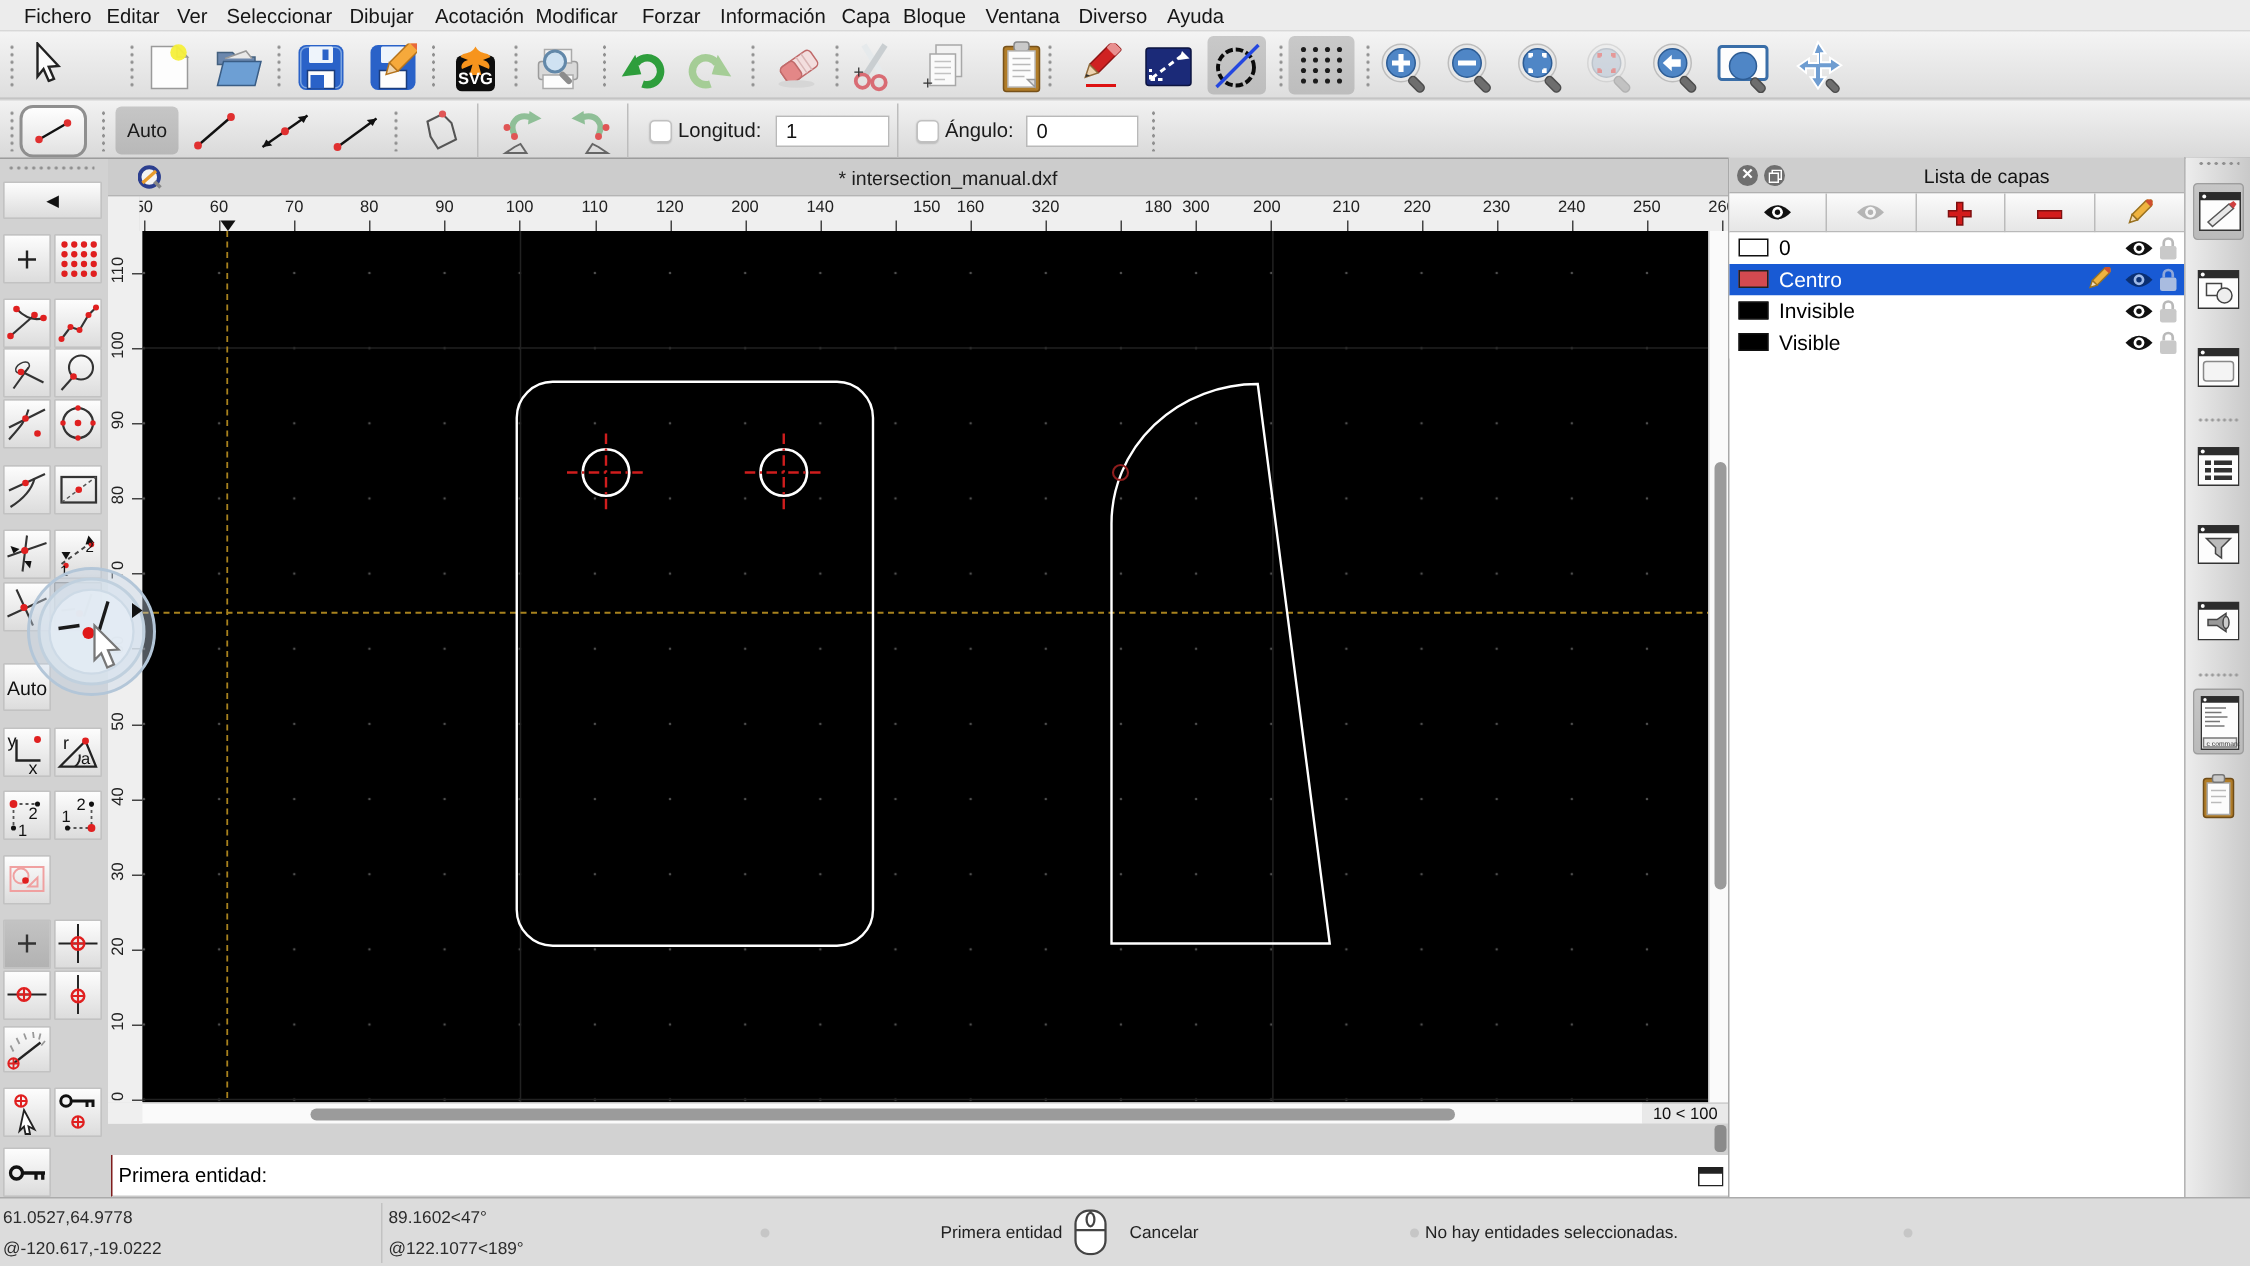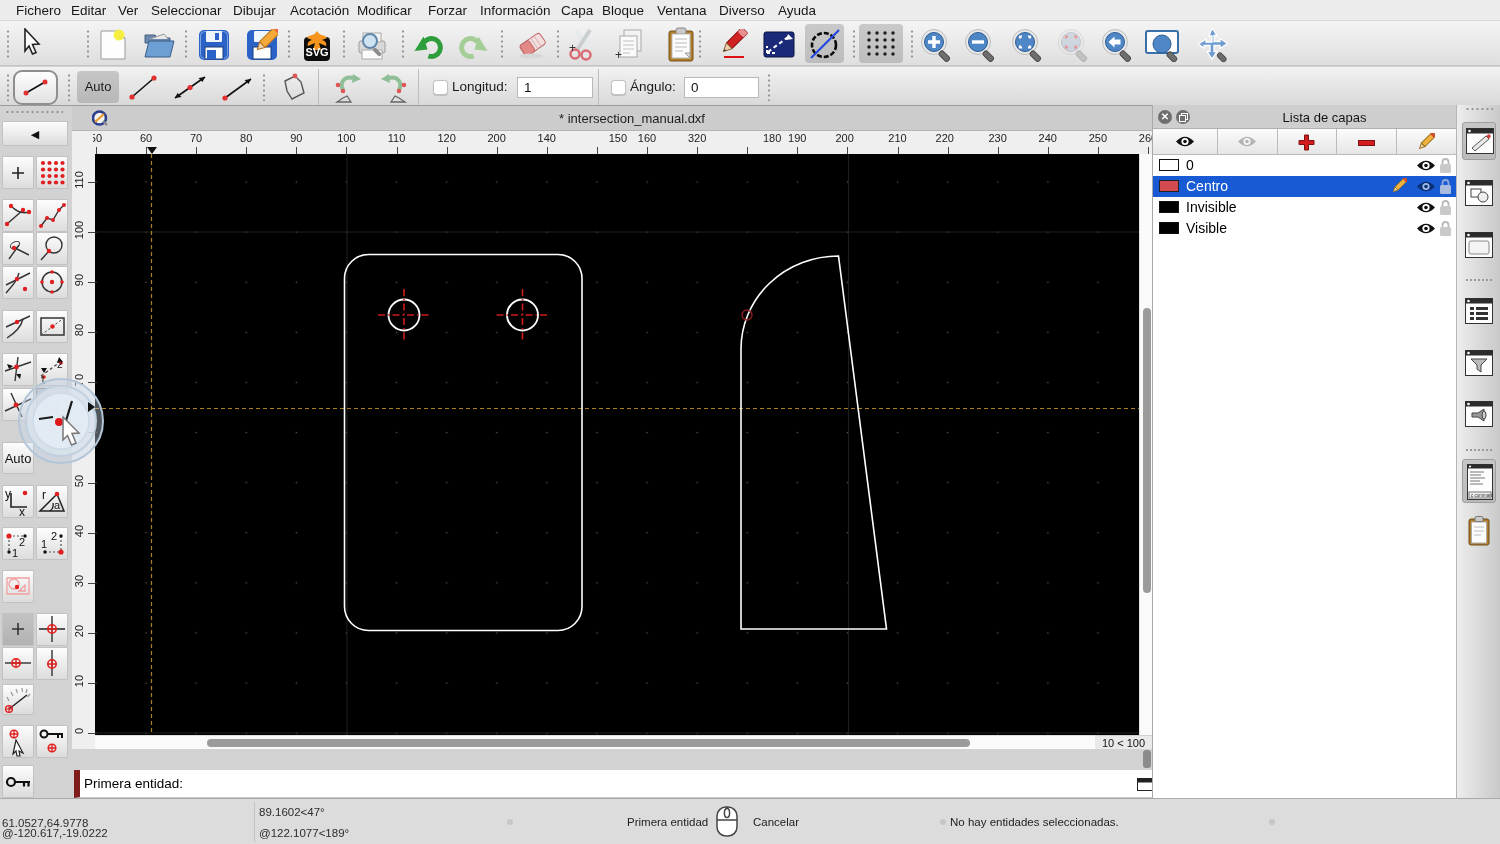--- a/index.html
+++ b/index.html
@@ -24,21 +24,21 @@
 #vruler{left:72px;top:154px;width:23px;height:581px;background:#efefef;overflow:hidden;}
 .rnum{position:absolute;font-size:11px;color:#222;}
 .tickv{position:absolute;width:1px;height:7px;background:#444;bottom:0;}
 .tickh{position:absolute;height:1px;width:7px;background:#444;right:0;}
 .vnum{transform:rotate(-90deg);transform-origin:center;}
 #canvas{left:95px;top:154px;width:1044px;height:581px;background:#000;}
 #vscroll{left:1139px;top:154px;width:13px;height:581px;background:#fafafa;border-left:1px solid #e0e0e0;}
 #hscrollrow{left:72px;top:735px;width:1023px;height:14px;background:#fafafa;border-top:1px solid #e0e0e0;}
 #zoomlbl{left:1095px;top:735px;width:57px;height:14px;background:#e9e9e9;font-size:11px;color:#111;text-align:center;line-height:14px;border-top:1px solid #d0d0d0;}
 #cmdrow{left:74px;top:749px;width:1078px;height:21px;background:#fff;border:1px solid #c9c9c9;border-right:none;}
-#entrow{left:74px;top:770px;width:1078px;height:28px;background:#fff;border-left:6px solid #7f1d1d;border-bottom:1px solid #c9c9c9;}
+#entrow{left:74px;top:770px;width:1078px;height:28px;background:#fff;border-left:1px solid #7f1d1d;border-bottom:1px solid #c9c9c9;}
 #corner-bl{left:72px;top:735px;width:23px;height:14px;background:#efefef;}
 
 #lpanel{left:1152px;top:105px;width:304px;height:693px;background:#fff;border-left:1px solid #a9a9a9;}
 #lptitle{position:absolute;left:0;top:0;width:100%;height:24px;background:#cecece;border-bottom:1px solid #b0b0b0;}
 #lphead{position:absolute;left:0;top:24px;width:100%;height:26px;background:linear-gradient(#fbfbfb,#e6e6e6);border-bottom:1px solid #b9b9b9;}
 .lrow{position:absolute;left:0;width:100%;height:21px;background:#fff;font-size:14px;color:#000;}
 .sw{position:absolute;left:6px;top:4px;width:20px;height:12px;border:1.5px solid #111;}
 
 #dock{left:1456px;top:105px;width:44px;height:693px;background:linear-gradient(90deg,#ededed,#c9c9c9);border-left:1px solid #b5b5b5;}
 .dbtn{position:absolute;left:5px;width:34px;height:38px;}
@@ -524,21 +524,21 @@
       <span class="rnum" style="left:441.8px;top:1px;width:24px;text-align:center;display:inline-block">140</span>
       <div class="tickv" style="left:453.8px"></div>
       <span class="rnum" style="left:510px;top:1px;width:24px;text-align:right;display:inline-block">150</span>
       <div class="tickv" style="left:503.9px"></div>
       <span class="rnum" style="left:542.0px;top:1px;width:24px;text-align:center;display:inline-block">160</span>
       <div class="tickv" style="left:554.0px"></div>
       <span class="rnum" style="left:592.1px;top:1px;width:24px;text-align:center;display:inline-block">320</span>
       <div class="tickv" style="left:604.1px"></div>
       <span class="rnum" style="left:670px;top:1px;width:24px;display:inline-block">180</span>
       <div class="tickv" style="left:654.2px"></div>
-      <span class="rnum" style="left:692.3px;top:1px;width:24px;text-align:center;display:inline-block">190</span>
+      <span class="rnum" style="left:692.3px;top:1px;width:24px;text-align:center;display:inline-block">300</span>
       <div class="tickv" style="left:704.3px"></div>
       <span class="rnum" style="left:742.4px;top:1px;width:24px;text-align:left;display:inline-block">200</span>
       <div class="tickv" style="left:754.4px"></div>
       <span class="rnum" style="left:792.5px;top:1px;width:24px;text-align:center;display:inline-block">210</span>
       <div class="tickv" style="left:804.5px"></div>
       <span class="rnum" style="left:842.6px;top:1px;width:24px;display:inline-block">220</span>
       <div class="tickv" style="left:854.6px"></div>
       <span class="rnum" style="left:892.7px;top:1px;width:24px;text-align:center;display:inline-block">230</span>
       <div class="tickv" style="left:904.7px"></div>
       <span class="rnum" style="left:942.8px;top:1px;width:24px;text-align:center;display:inline-block">240</span>
@@ -798,21 +798,21 @@
           <rect x="2" y="3" width="20" height="26" rx="2" fill="#b07c28" stroke="#6f4c18"></rect>
           <rect x="4.5" y="6" width="15" height="21" fill="#fcfcfc" stroke="#aaa"></rect>
           <rect x="8" y="0.5" width="8" height="5" rx="1.5" fill="#c9c9c9" stroke="#777"></rect>
           <g stroke="#bbb">
             <path d="M7 11 h10 M7 15 h10 M7 19 h7"></path>
           </g>
         </svg>
       </div>
 </div>
 <div id="status" class="abs">
-<span class="st" style="left:2px;top:18px">61.0527,64.9778</span>
+<span class="st" style="left:2px;top:7px">61.0527,64.9778</span>
 <span class="st" style="left:2px;top:28px">@-120.617,-19.0222</span>
 <div style="position:absolute;left:254px;top:3px;width:1px;height:40px;background:#c2c2c2;"></div>
 <span class="st" style="left:259px;top:7px">89.1602&lt;47°</span>
 <span class="st" style="left:259px;top:28px">@122.1077&lt;189°</span>
 <div style="position:absolute;left:507px;top:20px;width:6px;height:6px;border-radius:3px;background:#c6c6c6;"></div>
 <span class="st" style="left:627px;top:17px;color:#222">Primera entidad</span>
 <svg style="position:absolute;left:716px;top:7px" width="22" height="31" viewBox="0 0 22 31">
         <rect x="1" y="1" width="20" height="29" rx="9" fill="#fff" stroke="#444" stroke-width="1.5"></rect>
         <path d="M1 14 h20 M11 1 v6" stroke="#444" stroke-width="1.5" fill="none"></path>
         <ellipse cx="11" cy="7" rx="2.6" ry="4.5" fill="#fff" stroke="#444" stroke-width="1.5"></ellipse>

